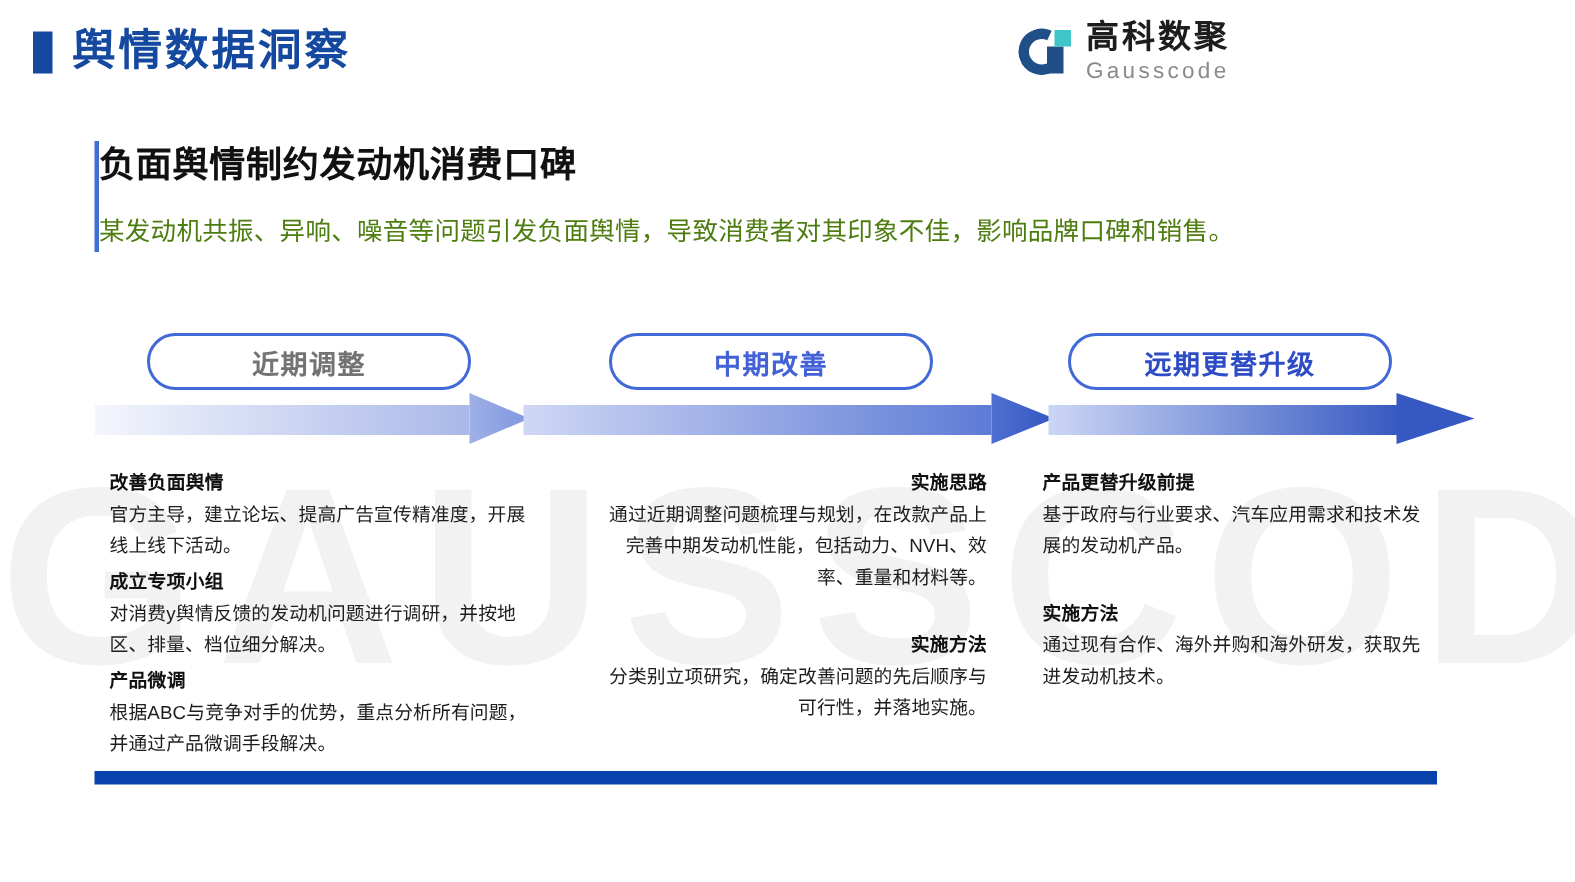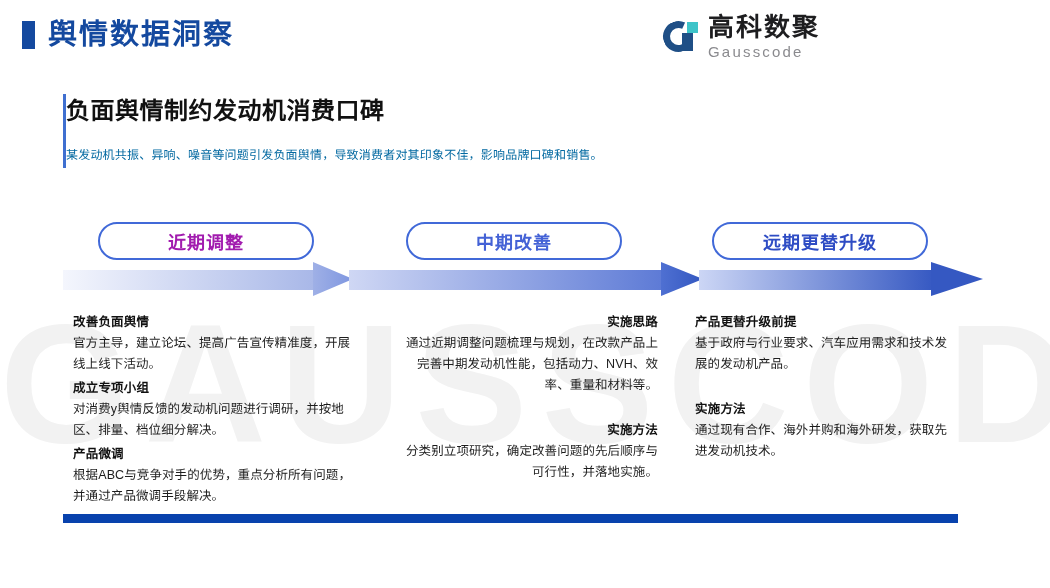--- a/index.html
+++ b/index.html
@@ -104,21 +104,21 @@
     width: 11px;
     height: 11px;
     background: #3ec4c9;
   }
   .logo-text {
     display: flex;
     flex-direction: column;
     line-height: 1;
   }
   .logo-cn {
-    font-size: 26px;
+    font-size: 22px;
     font-weight: bold;
     color: #1d1d1f;
     letter-spacing: 2px;
   }
   .logo-en {
     font-size: 15px;
     color: #8a8a8e;
     letter-spacing: 2.2px;
     margin-top: 4px;
   }
@@ -135,22 +135,22 @@
   }
   .intro-title {
     font-size: 24px;
     font-weight: bold;
     color: #111;
     line-height: 34px;
     letter-spacing: 0.5px;
   }
   .intro-sub {
     margin-top: 14px;
-    font-size: 12px;
-    color: #0369a1;
+    font-size: 17px;
+    color: #4d7c0f;
     line-height: 26px;
     letter-spacing: 0.2px;
   }
 
   
   .pills {
     position: absolute;
     left: 0;
     top: 222px;
     width: 1050px;
@@ -163,21 +163,21 @@
     border: 2px solid #4169d8;
     border-radius: 20px;
     background: #ffffff;
     display: flex;
     align-items: center;
     justify-content: center;
     font-size: 18px;
     font-weight: bold;
     letter-spacing: 1px;
   }
-  .pill-1 { left: 98px;  width: 212px; color: #a21caf; }
+  .pill-1 { left: 98px;  width: 212px; color: #737373; }
   .pill-2 { left: 406px; width: 212px; color: #4462d6; }
   .pill-3 { left: 712px; width: 212px; color: #2e4cc4; }
 
   
   .arrowbar {
     position: absolute;
     left: 63px;
     top: 262px;
     width: 920px;
     height: 34px;

